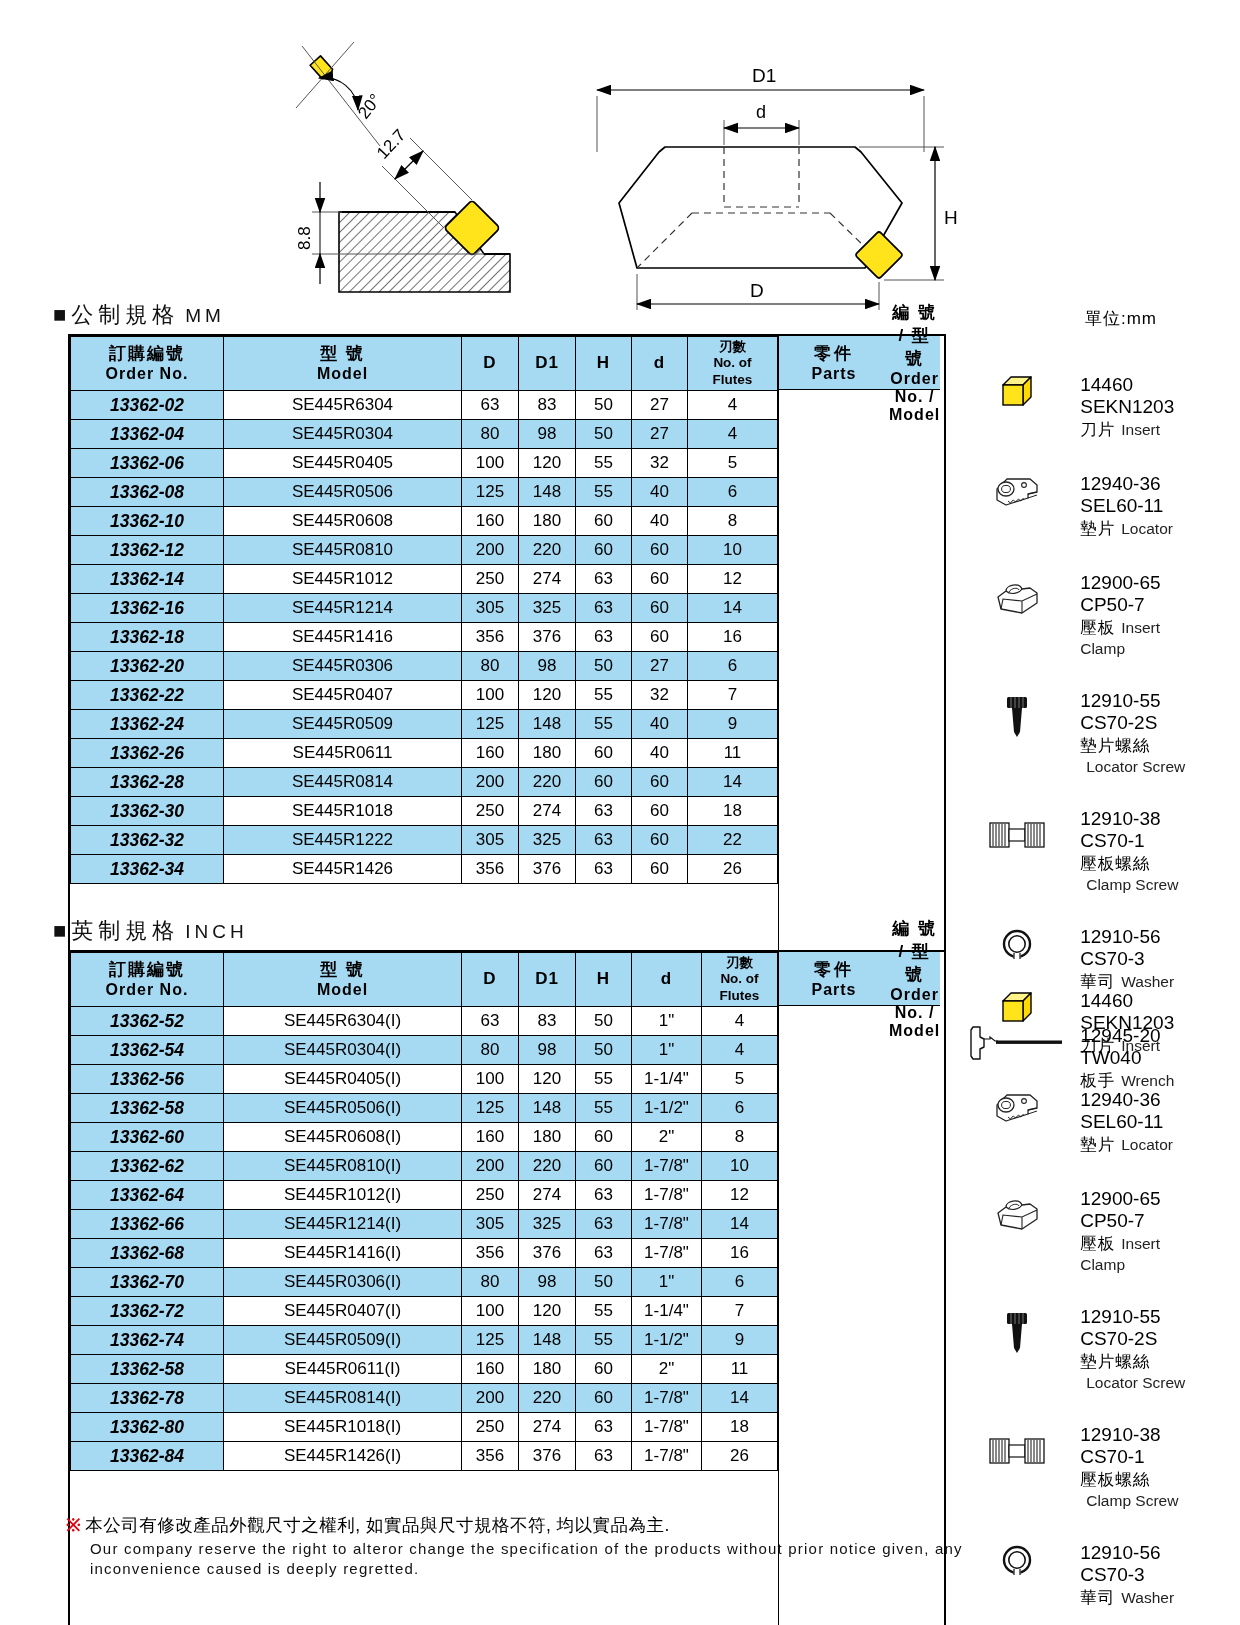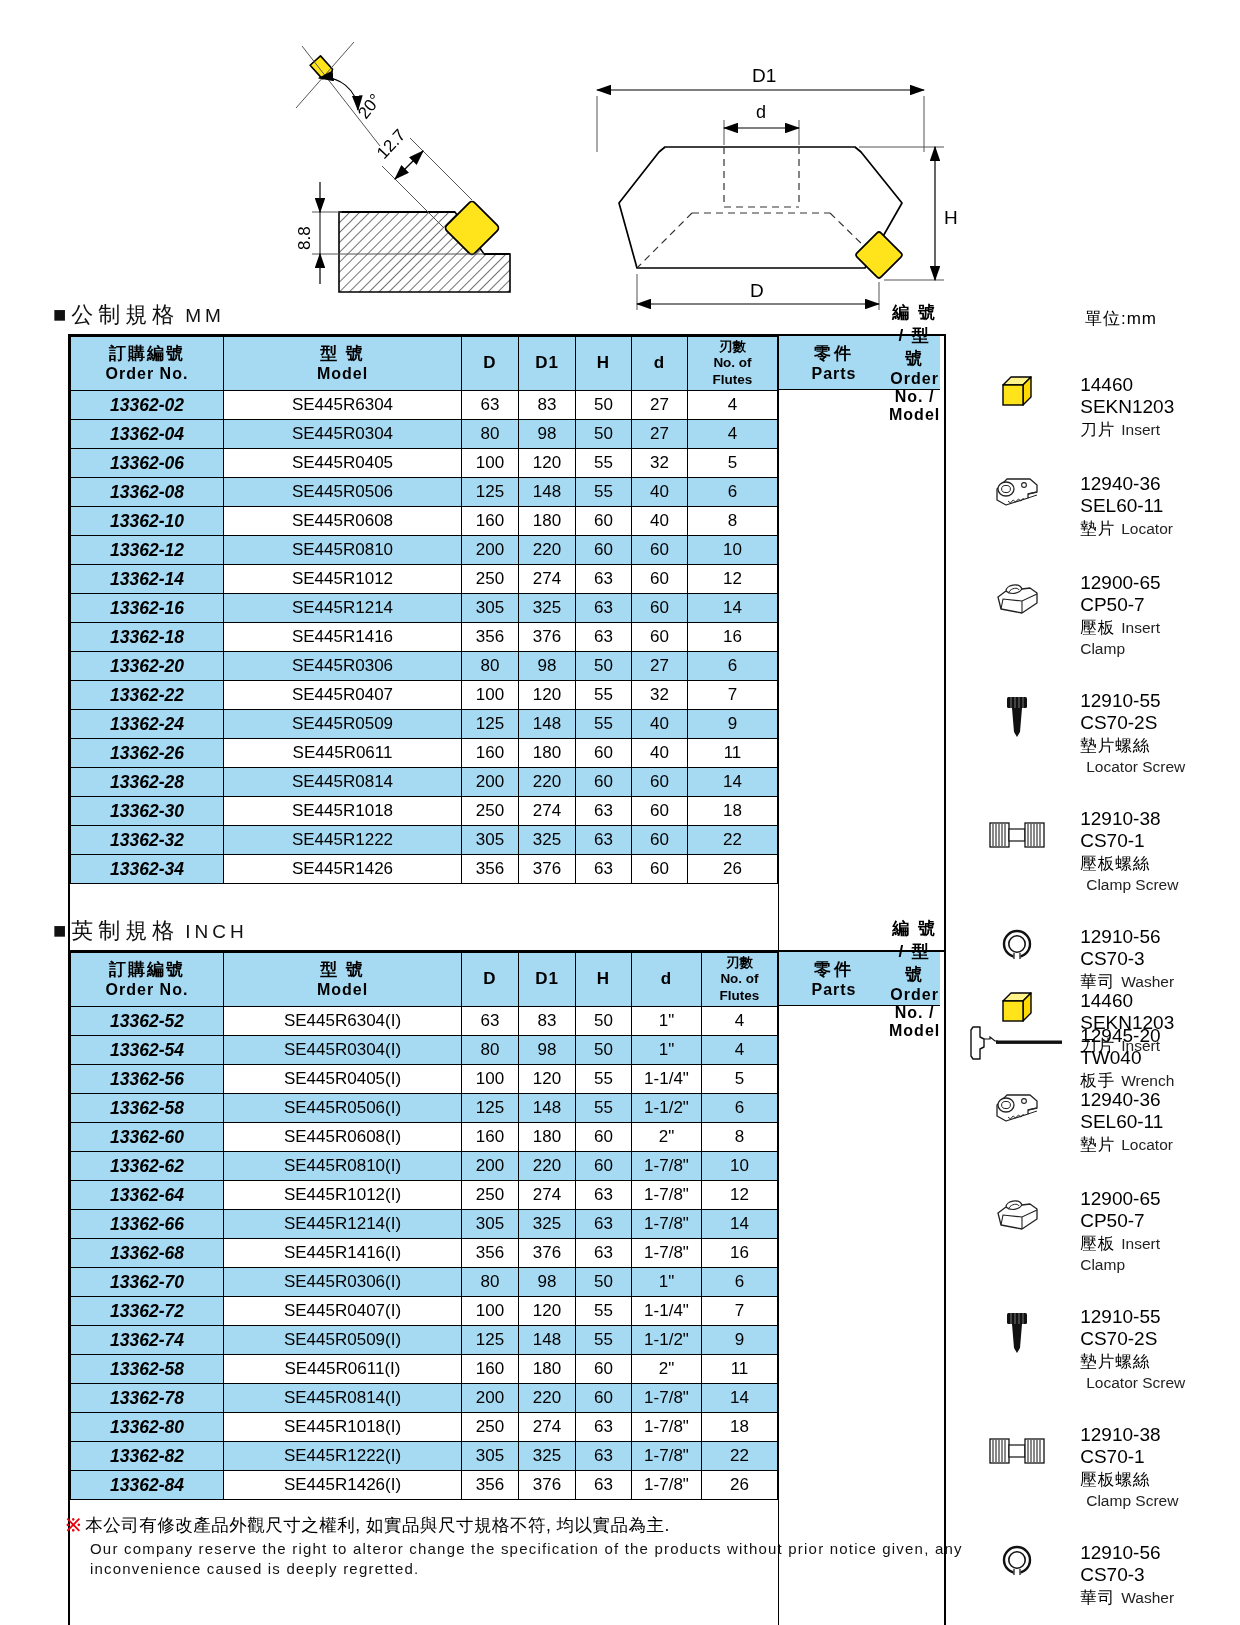--- a/index.html
+++ b/index.html
@@ -622,29 +622,20 @@
             <tr>
               <td class="order">13362-80</td>
               <td class="model-cell">SE445R1018(I)</td>
               <td class="">250</td>
               <td class="">274</td>
               <td class="">63</td>
               <td class="">1-7/8"</td>
               <td class="">18</td>
             </tr>
             <tr>
-              <td class="order">13362-82</td>
-              <td class="alt model-cell">SE445R1222(I)</td>
-              <td class="alt ">305</td>
-              <td class="alt ">325</td>
-              <td class="alt ">63</td>
-              <td class="alt ">1-7/8"</td>
-              <td class="alt ">22</td>
-            </tr>
-            <tr>
               <td class="order">13362-84</td>
               <td class="model-cell">SE445R1426(I)</td>
               <td class="">356</td>
               <td class="">376</td>
               <td class="">63</td>
               <td class="">1-7/8"</td>
               <td class="">26</td>
             </tr>
           </tbody>
       </table>

